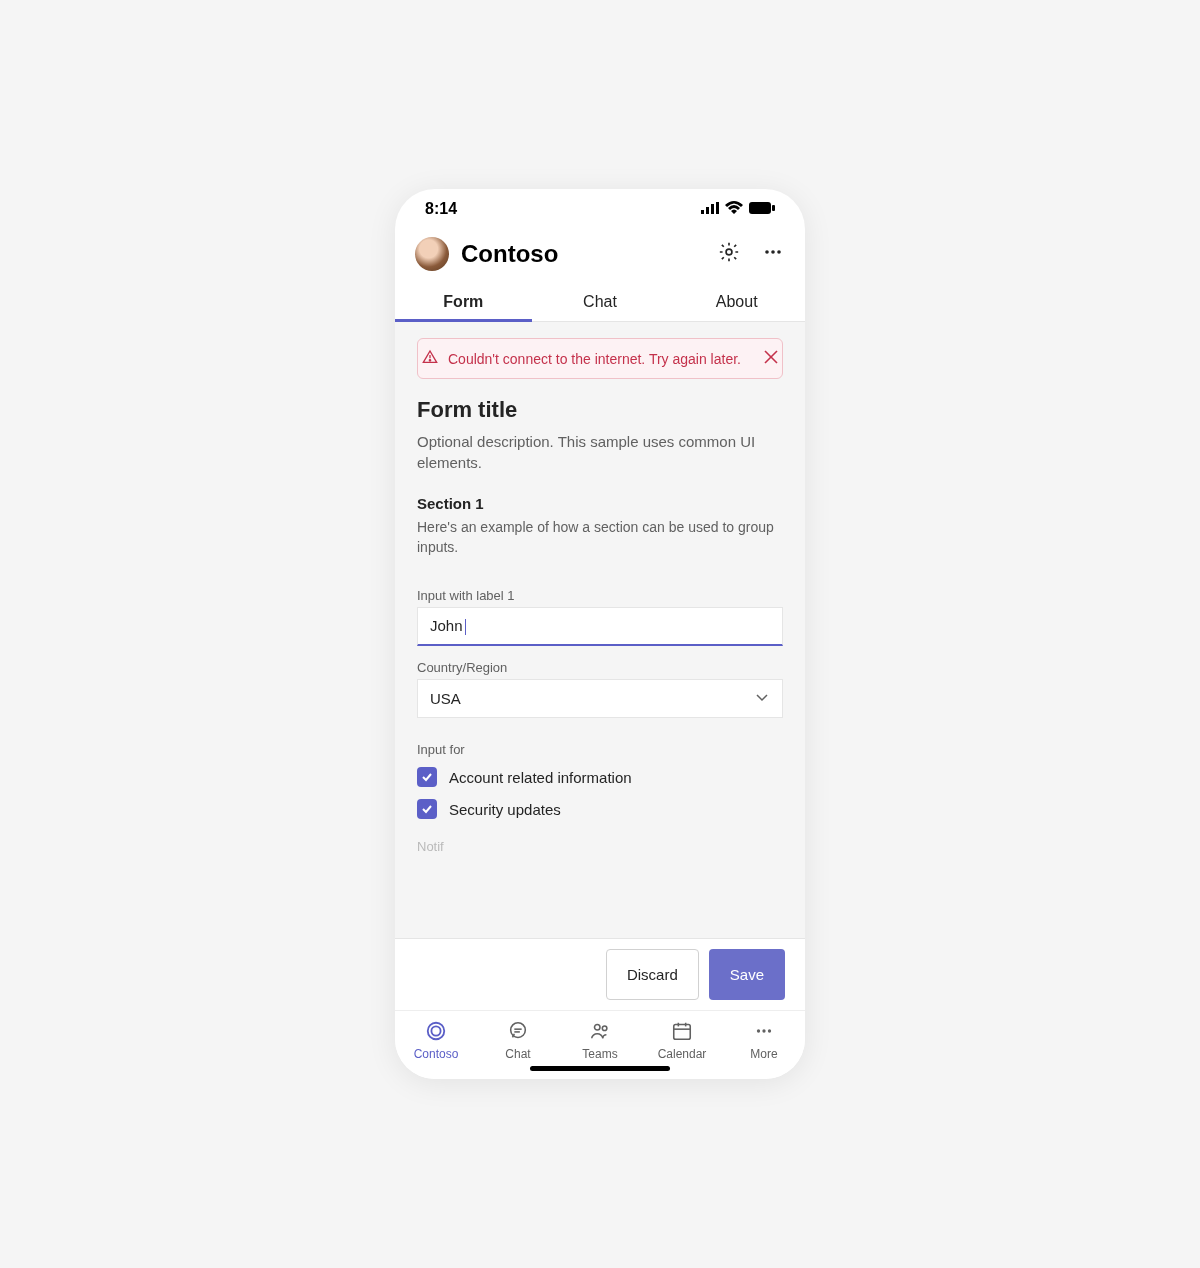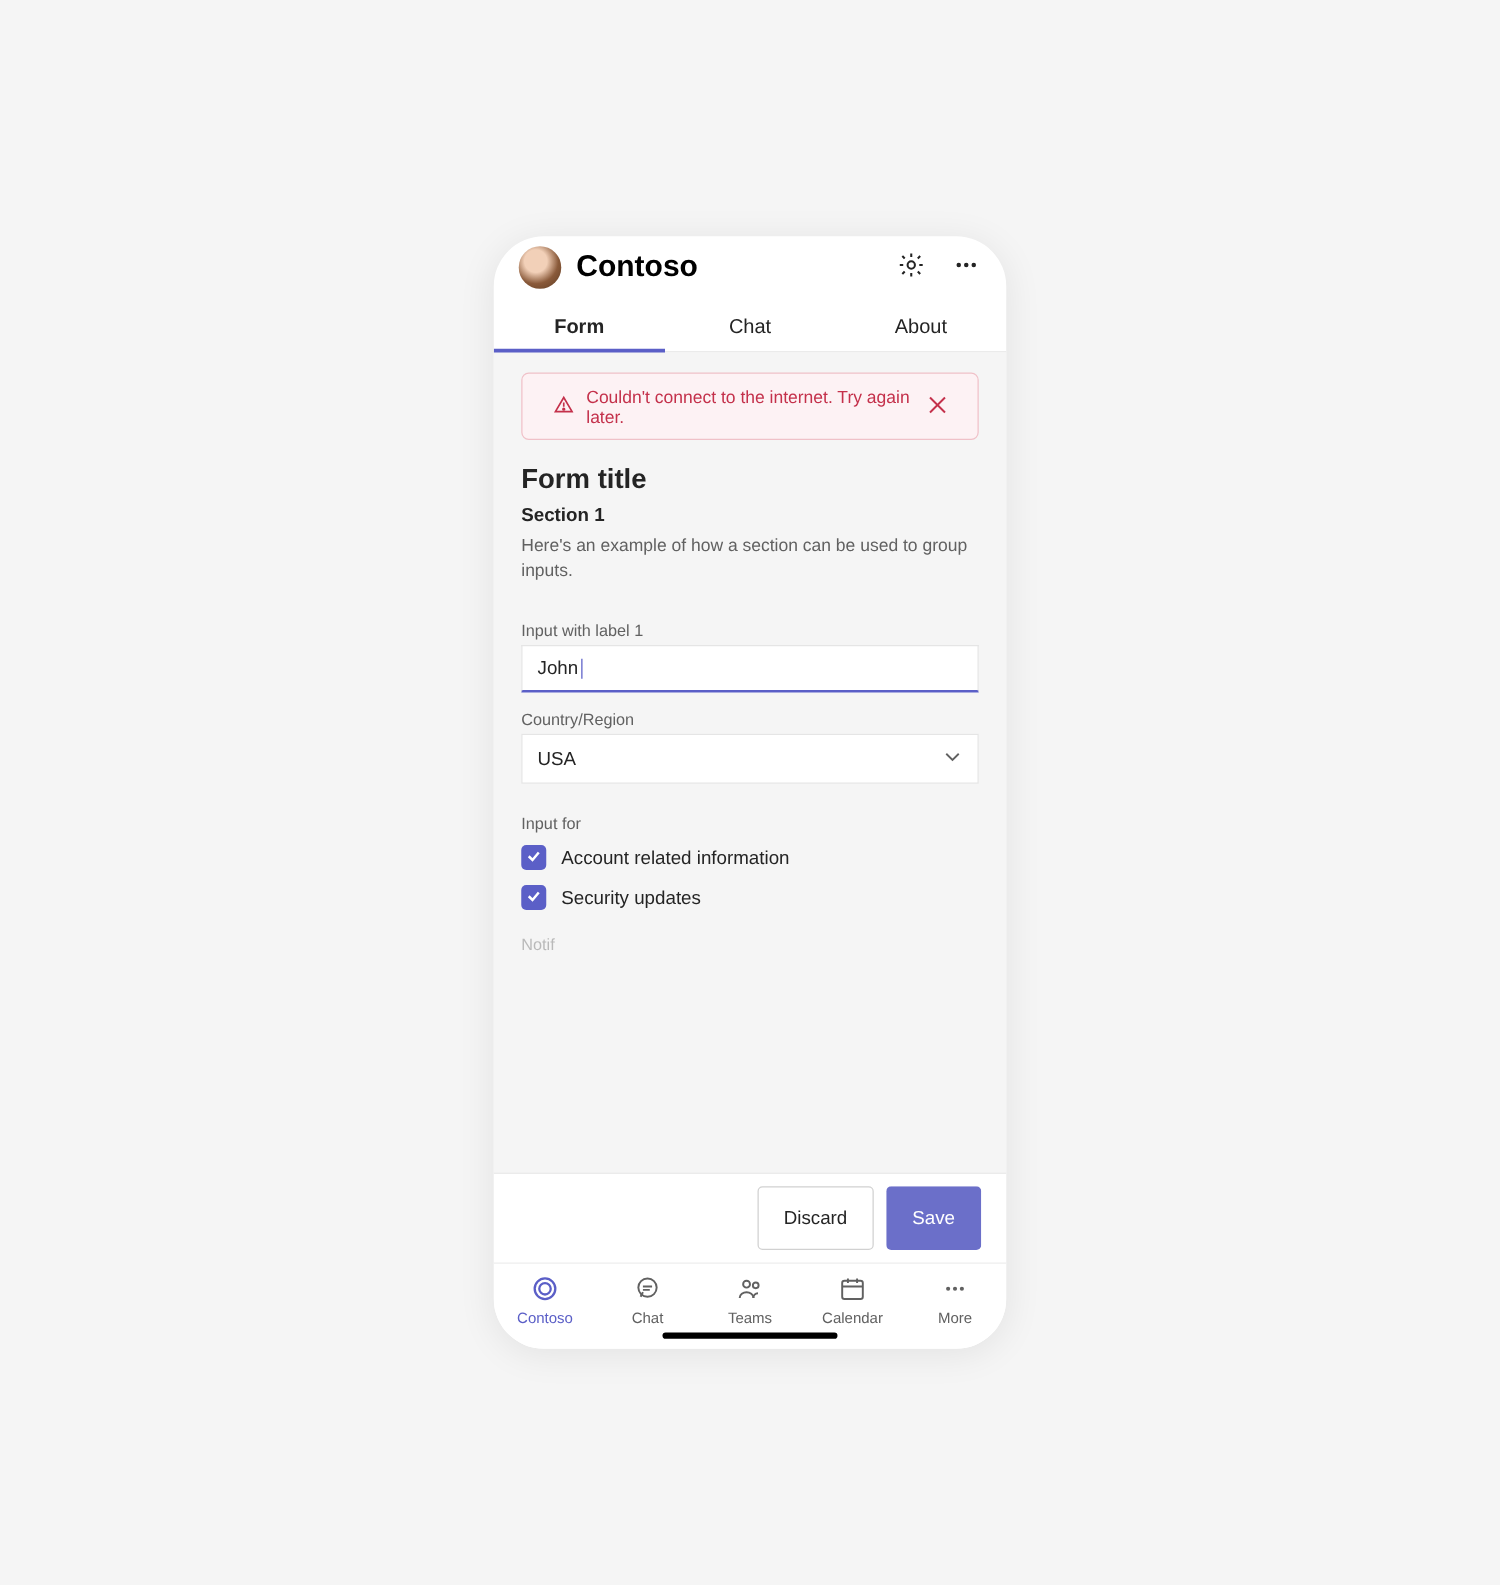--- a/index.html
+++ b/index.html
@@ -60,21 +60,21 @@
     content:""; position:absolute; left:0; right:0; bottom:-1px;
     height:3px; background:#5b5fc7;
   }
   
   .content {
     flex:1; overflow:hidden; background:#f5f5f5;
     padding: 16px 22px 0 22px;
   }
   .alert {
     background:#fdf2f4; border:1px solid #f0c1c8; border-radius:6px;
-    padding:10px 25px; display:flex; align-items:center; gap:10px;
+    padding:10px 4px; display:flex; align-items:center; gap:10px;
     color:#c4314b; font-size:14px; margin-bottom:18px;
   }
   .alert .close { margin-left:auto; cursor:pointer; }
   .form-title { font-size:22px; font-weight:700; margin-bottom:8px; color:#242424; }
   .form-desc { font-size:15px; color:#616161; margin-bottom:22px; line-height:1.4; }
   .section-title { font-size:15px; font-weight:700; margin-bottom:6px; color:#242424;}
   .section-desc { font-size:14px; color:#616161; margin-bottom:31px; line-height:1.4;}
   .field { margin-bottom:14px; }
   .field-label { font-size:13px; color:#616161; margin-bottom:4px; display:block;}
   .text-input {
@@ -120,20 +120,44 @@
   .home-indicator {
     position:absolute; bottom:8px; left:50%; transform:translateX(-50%);
     width:140px; height:5px; background:#000; border-radius:3px;
   }
 </style>
 </head>
 <body>
 
 <div class="phone">
 
+  <div class="statusbar">
+    <span>8:14</span>
+    <div class="status-icons">
+      <span>
+        <svg width="18" height="12" viewBox="0 0 18 12">
+            <rect x="0" y="8" width="3" height="4" fill="#000"></rect>
+            <rect x="5" y="5" width="3" height="7" fill="#000"></rect>
+            <rect x="10" y="2" width="3" height="10" fill="#000"></rect>
+            <rect x="15" y="0" width="3" height="12" fill="#000"></rect>
+          </svg>
+      </span>
+      <span>
+        <svg width="18" height="13" viewBox="0 0 18 13">
+            <path d="M9 13 L6 10 Q9 7 12 10 Z M3 7 Q9 1 15 7 L13 9 Q9 5 5 9 Z M0 4 Q9 -4 18 4 L16 6 Q9 -1 2 6 Z" fill="#000"></path>
+          </svg>
+      </span>
+      <span>
+        <svg width="26" height="12" viewBox="0 0 26 12">
+            <rect x="0" y="0" width="22" height="12" rx="3" fill="#000"></rect>
+            <rect x="23" y="3" width="3" height="6" rx="1" fill="#000"></rect>
+          </svg>
+      </span>
+    </div>
+  </div>
 
   <div class="header">
     <div class="avatar"></div>
     <div class="app-title">Contoso</div>
     <div class="header-icons">
       <div class="icon-btn">
         <span>
           <svg width="22" height="22" viewBox="0 0 24 24" fill="none" stroke="#242424" stroke-width="1.8">
               <circle cx="12" cy="12" r="3.2"></circle>
               <path d="M12 2v3M12 19v3M4.2 4.2l2.1 2.1M17.7 17.7l2.1 2.1M2 12h3M19 12h3M4.2 19.8l2.1-2.1M17.7 6.3l2.1-2.1"></path>
@@ -173,20 +197,21 @@
         <span>
           <svg width="14" height="14" viewBox="0 0 14 14" stroke="#c4314b" stroke-width="1.6">
               <line x1="1" y1="1" x2="13" y2="13"></line>
               <line x1="13" y1="1" x2="1" y2="13"></line>
             </svg>
         </span>
       </span>
     </div>
 
     <div class="form-title">Form title</div>
+    <div class="form-desc">Optional description. This sample uses common UI elements.</div>
 
     <div class="section-title">Section 1</div>
     <div class="section-desc">Here's an example of how a section can be used to group inputs.</div>
 
     <div class="field">
       <span class="field-label">Input with label 1</span>
       <div class="text-input focused">
         <span>John</span><span class="caret"></span>
       </div>
     </div>

